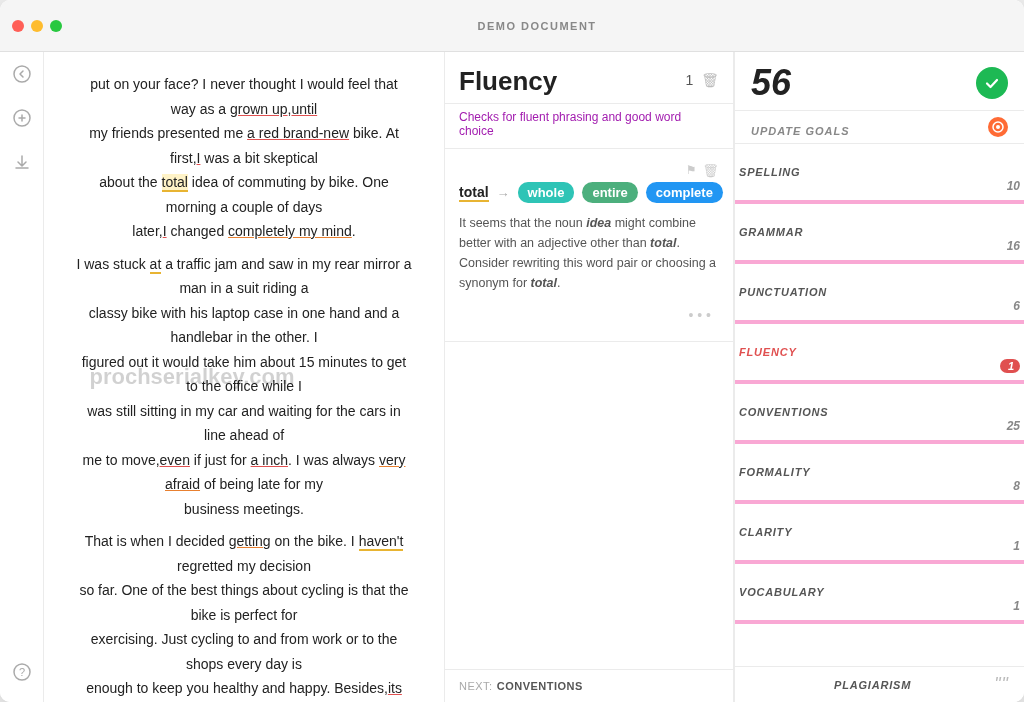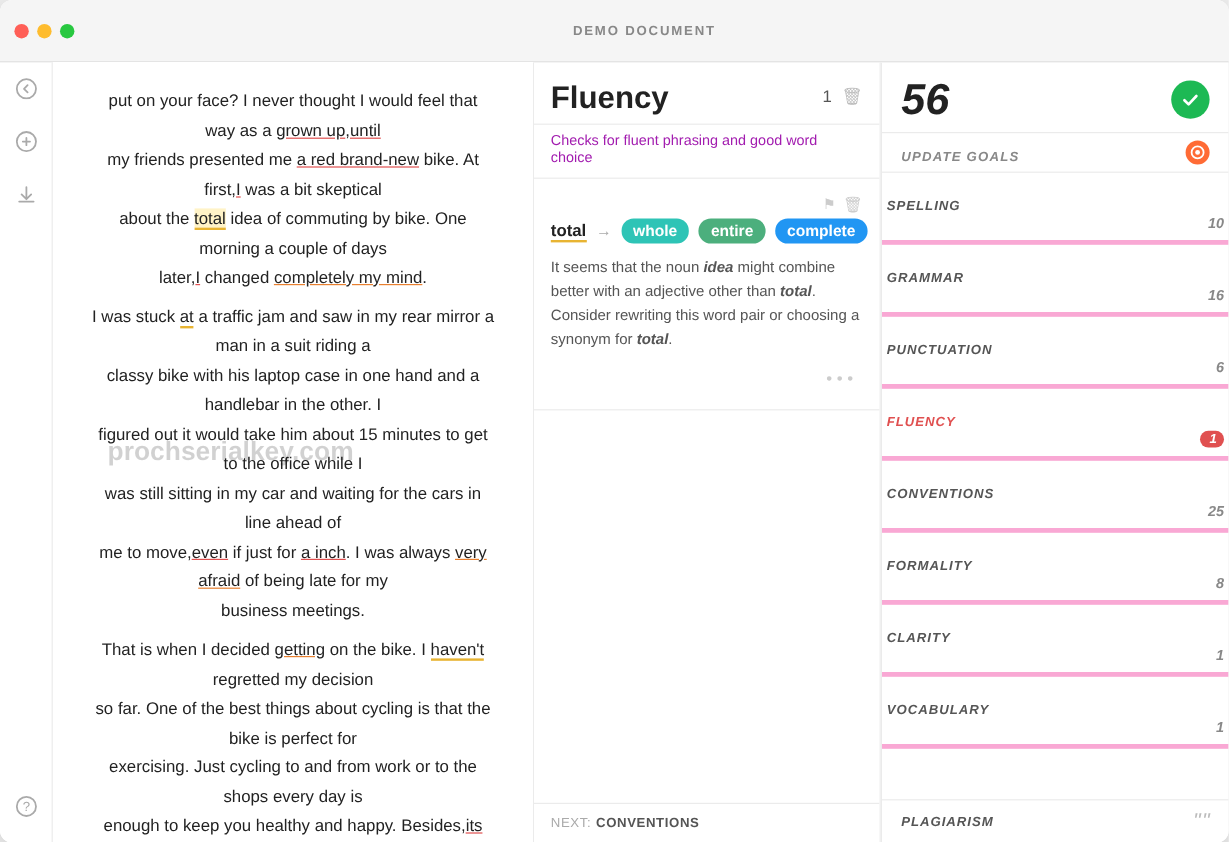--- a/index.html
+++ b/index.html
@@ -340,20 +340,21 @@
       margin-left: 4px;
     }
     
     .plagiarism-row {
       display: flex;
       align-items: center;
       padding: 7px 16px;
       border-top: 1px solid #ebebeb;
       cursor: pointer;
       margin-top: auto;
+      text-align: center;
     }
     .plagiarism-name {
       font-size: 11px;
       font-weight: 600;
       letter-spacing: 0.8px;
       text-transform: uppercase;
       color: #555;
       flex: 1;
     }
     .plagiarism-icon {

